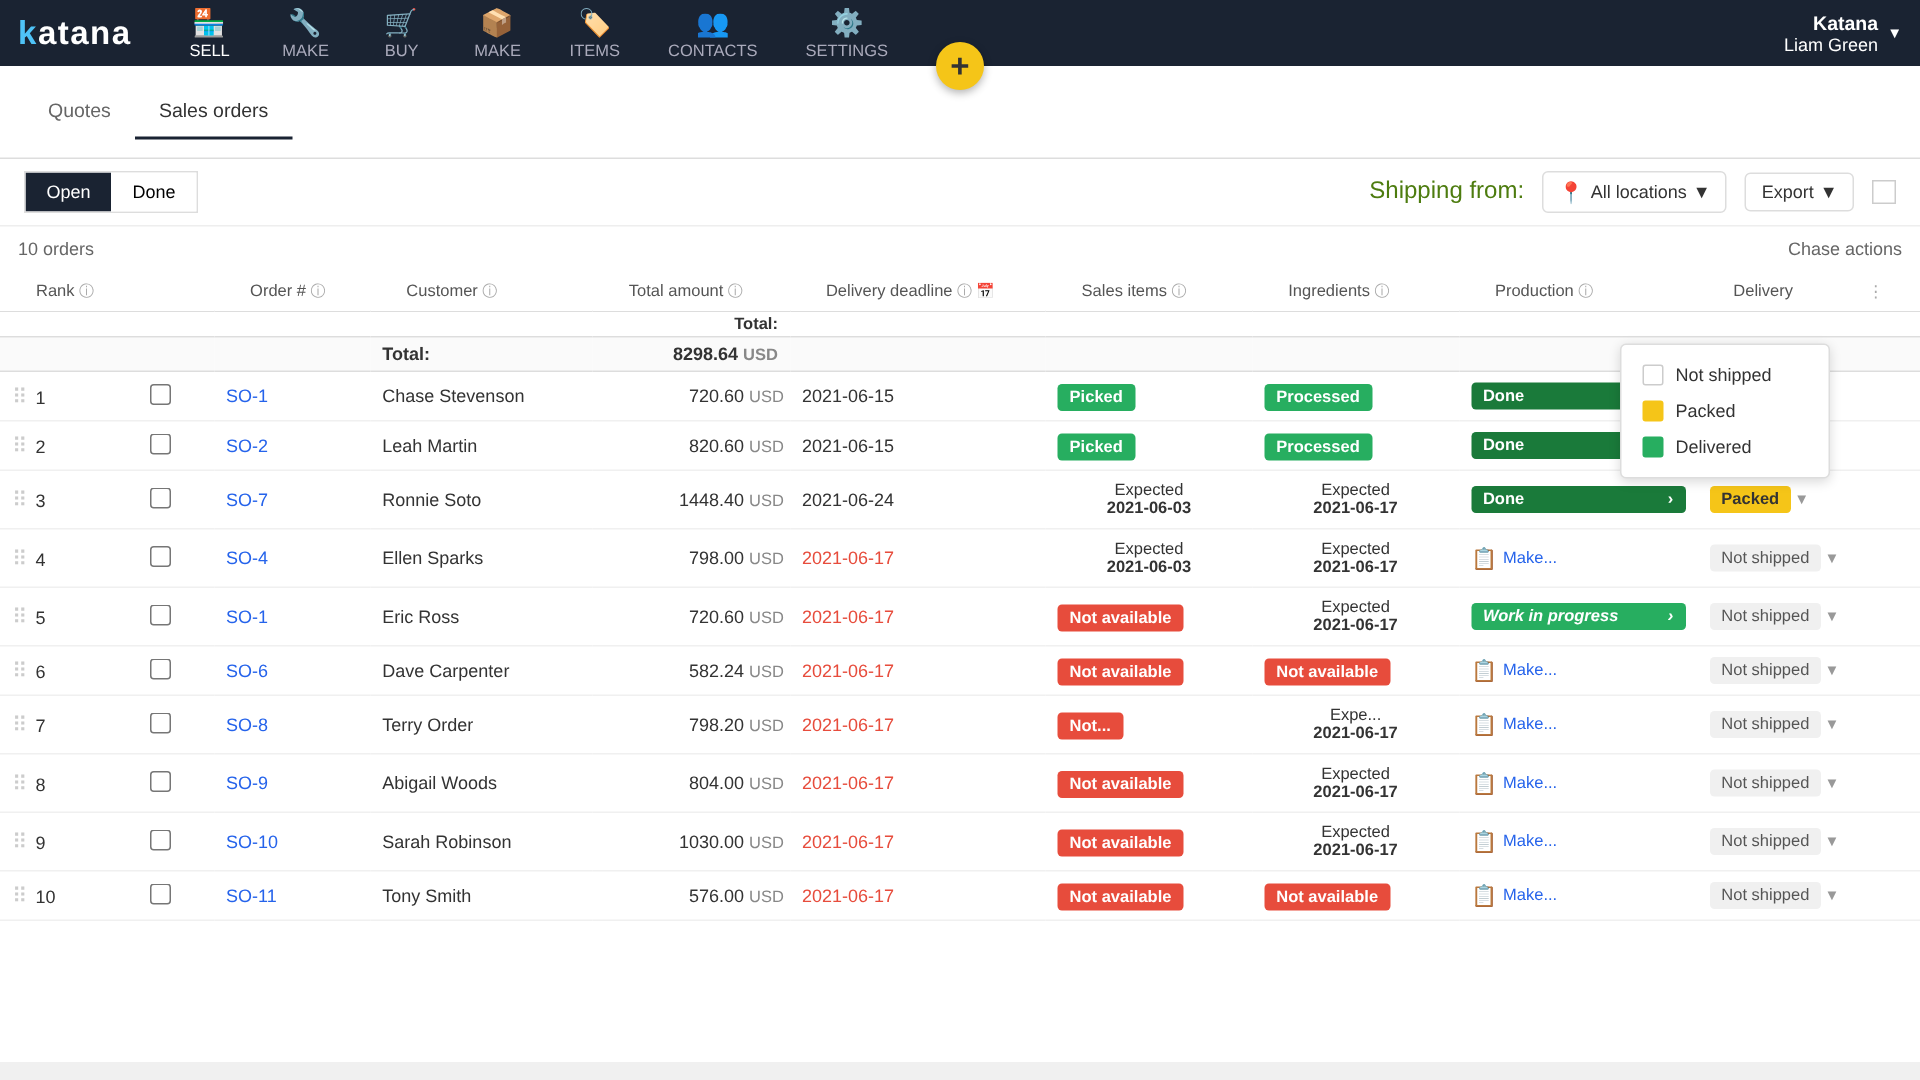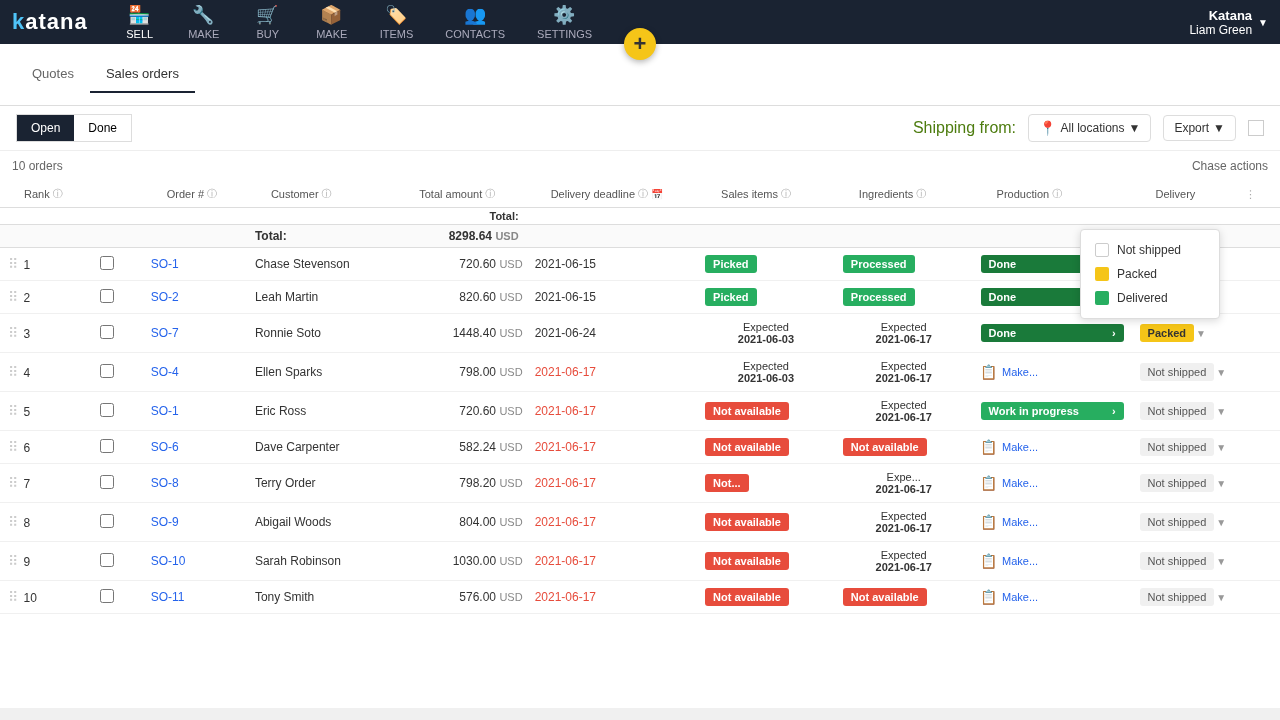--- a/index.html
+++ b/index.html
@@ -77,21 +77,21 @@
     .legend-dot { width: 14px; height: 14px; border-radius: 2px; flex-shrink: 0; }
     .legend-dot-white { background: white; border: 1px solid #ccc; }
     .legend-dot-yellow { background: #f5c518; }
 
     .make-btn { display: flex; align-items: center; gap: 4px; font-size: 11px; color: #2563eb; cursor: pointer; }
     .make-icon { font-size: 14px; }
 
     .expected-cell { font-size: 11px; color: #333; text-align: center; }
     .expected-cell .date { font-weight: 700; font-size: 11px; }
 
-    .wip-cell { background: #27ae60; color: white; border-radius: 3px; padding: 3px 8px; font-size: 11px; font-weight: 600; display: flex; align-items: center; gap: 4px; justify-content: space-between; cursor: pointer; }
+    .wip-cell { background: #27ae60; color: white; border-radius: 3px; padding: 3px 8px; font-size: 11px; font-weight: 600; display: flex; align-items: center; gap: 4px; justify-content: space-between; cursor: pointer; font-style: italic; }
     .done-cell { background: #1a7a3a; color: white; border-radius: 3px; padding: 3px 8px; font-size: 11px; font-weight: 600; display: flex; align-items: center; gap: 4px; justify-content: space-between; cursor: pointer; }
 
     .total-row td { font-weight: 600; background: #fafafa; }
   </style>
 </head>
 <body>
 
 <div style="position:relative;">
 
   <nav class="topnav">

